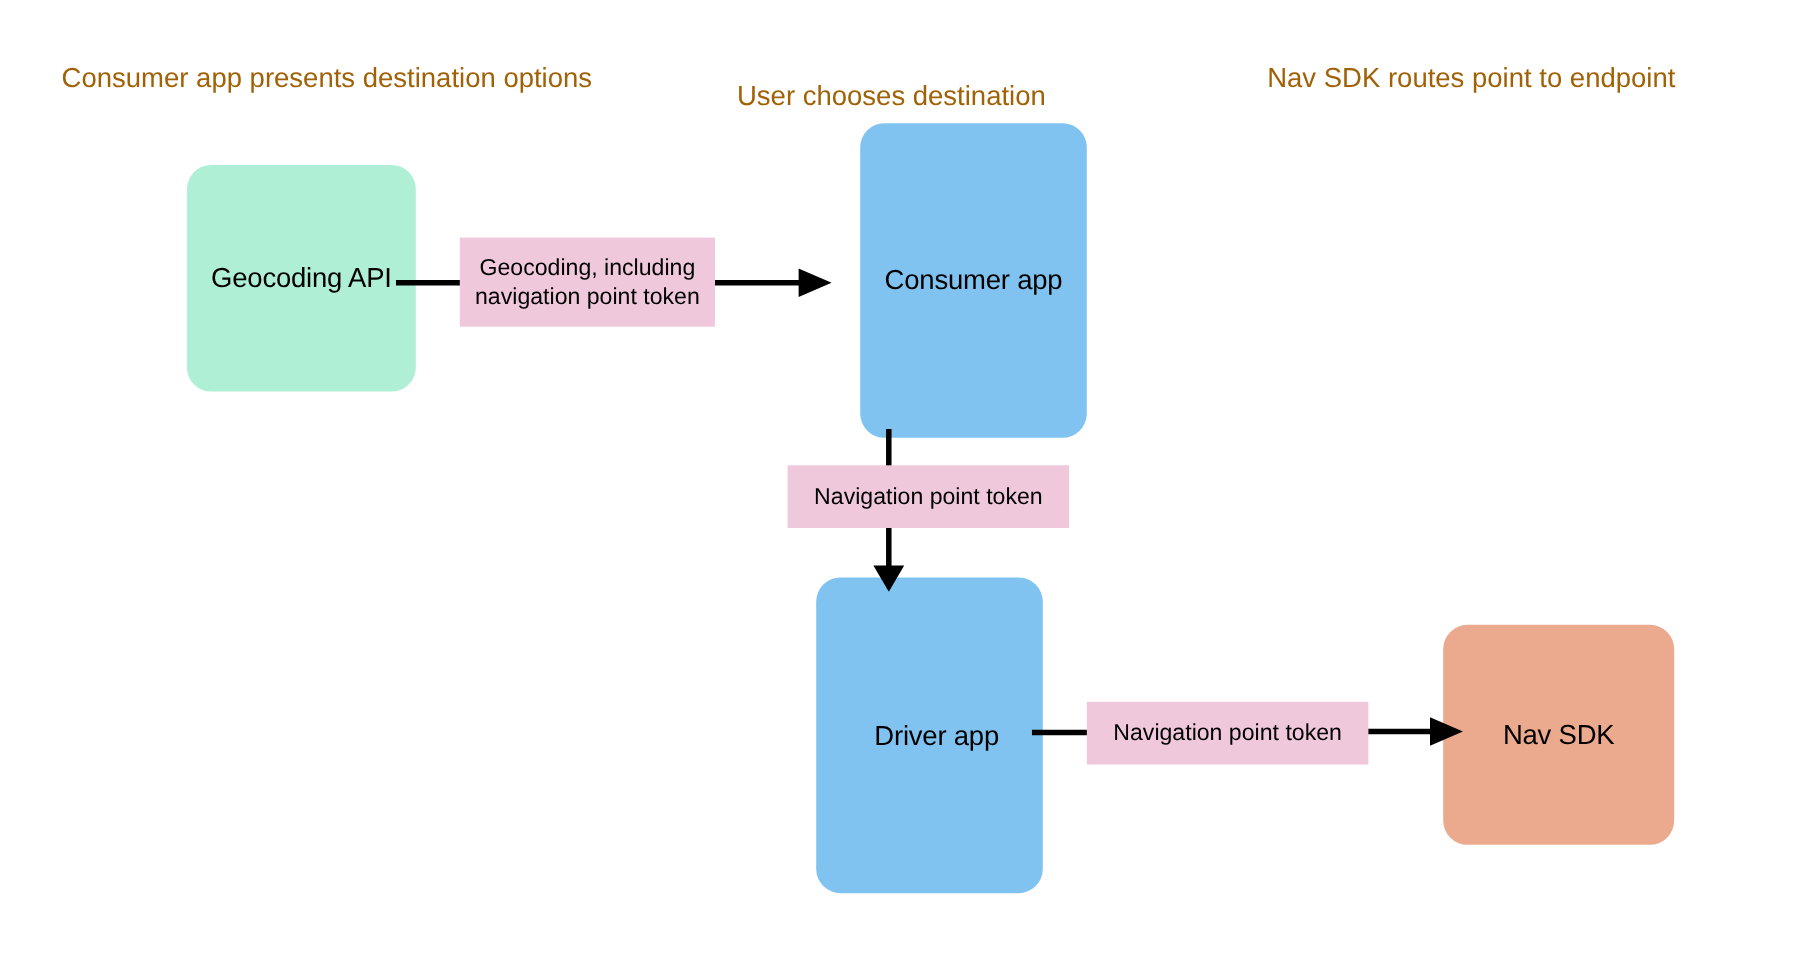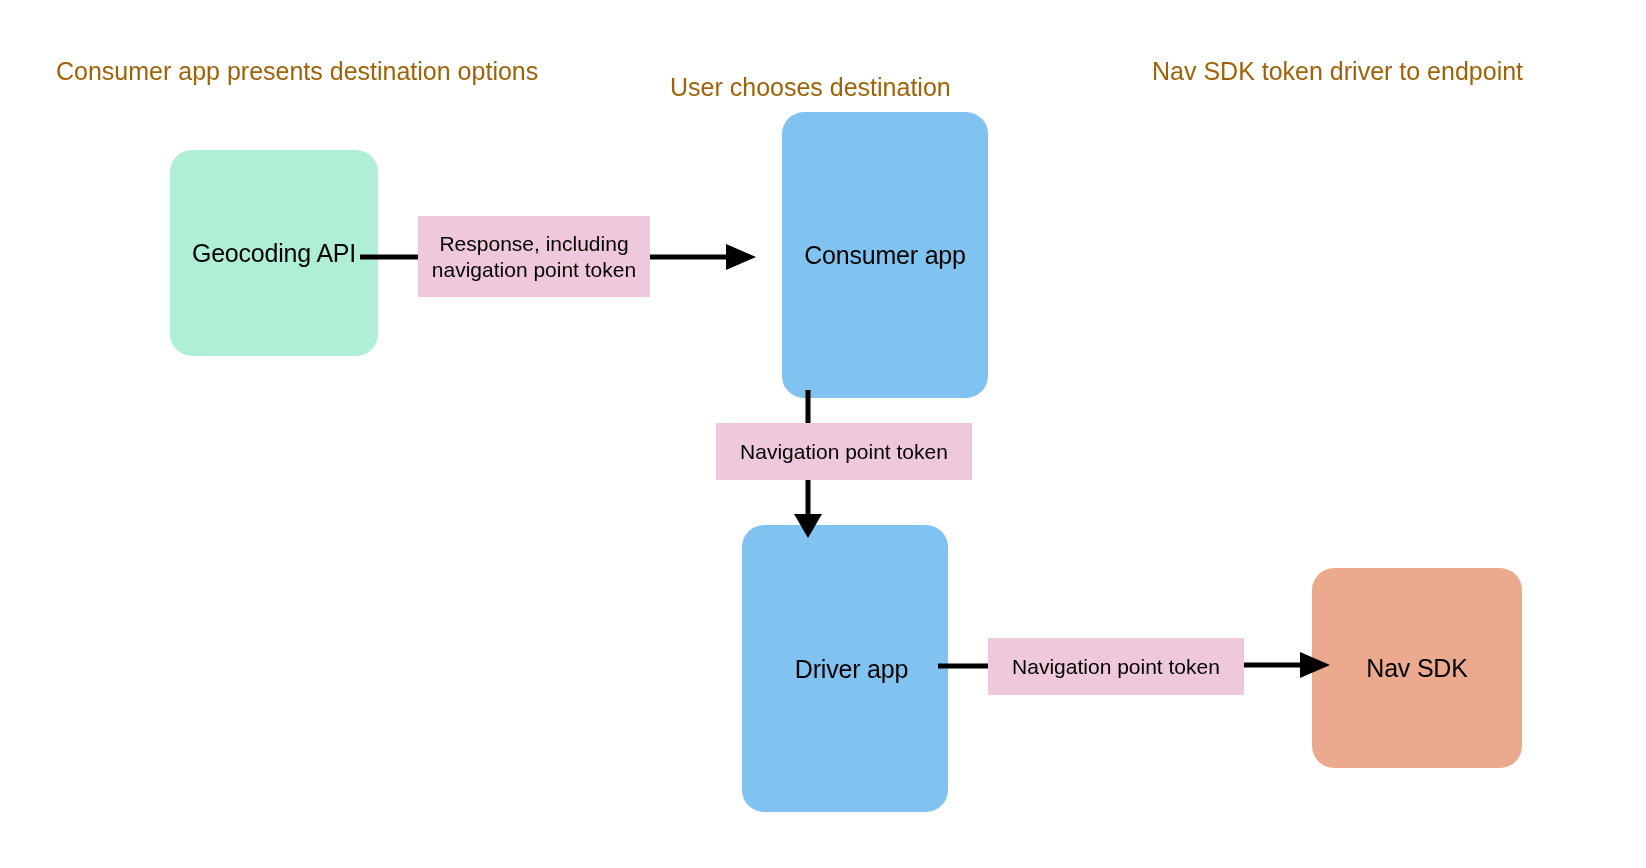--- a/index.html
+++ b/index.html
@@ -115,21 +115,21 @@
   #edge-drv-to-label  { left: 938px; top: 658px; width: 62px;  height: 16px; }
   #edge-label-to-nav  { left: 1234px; top: 642px; width: 96px; height: 46px; }
 </style>
 </head>
 <body>
 
 <div id="canvas">
 
   <div class="col-heading" id="heading-consumer">Consumer app presents destination options</div>
   <div class="col-heading" id="heading-user">User chooses destination</div>
-  <div class="col-heading" id="heading-navsdk">Nav SDK token driver to endpoint</div>
+  <div class="col-heading" id="heading-navsdk">Nav SDK routes point to endpoint</div>
 
   <svg class="edge" id="edge-geo-to-label" width="70" height="14">
     <line x1="0" y1="7" x2="70" y2="7" stroke="#000000" stroke-width="5"></line>
   </svg>
 
   <svg class="edge" id="edge-label-to-cons" width="116" height="48">
     <line x1="0" y1="24" x2="92" y2="24" stroke="#000000" stroke-width="5"></line>
     <polygon points="86,11 116,24 86,37" fill="#000000"></polygon>
   </svg>
 
@@ -161,21 +161,21 @@
 
   <div class="node" id="node-driver">
     <span class="node-label">Driver app</span>
   </div>
 
   <div class="node" id="node-navsdk">
     <span class="node-label">Nav SDK</span>
   </div>
 
   <div class="edge-label" id="label-response">
-    <span>Response, including navigation point token</span>
+    <span>Geocoding, including navigation point token</span>
   </div>
 
   <div class="edge-label" id="label-navtoken-mid">
     <span>Navigation point token</span>
   </div>
 
   <div class="edge-label" id="label-navtoken-bottom">
     <span>Navigation point token</span>
   </div>
 

